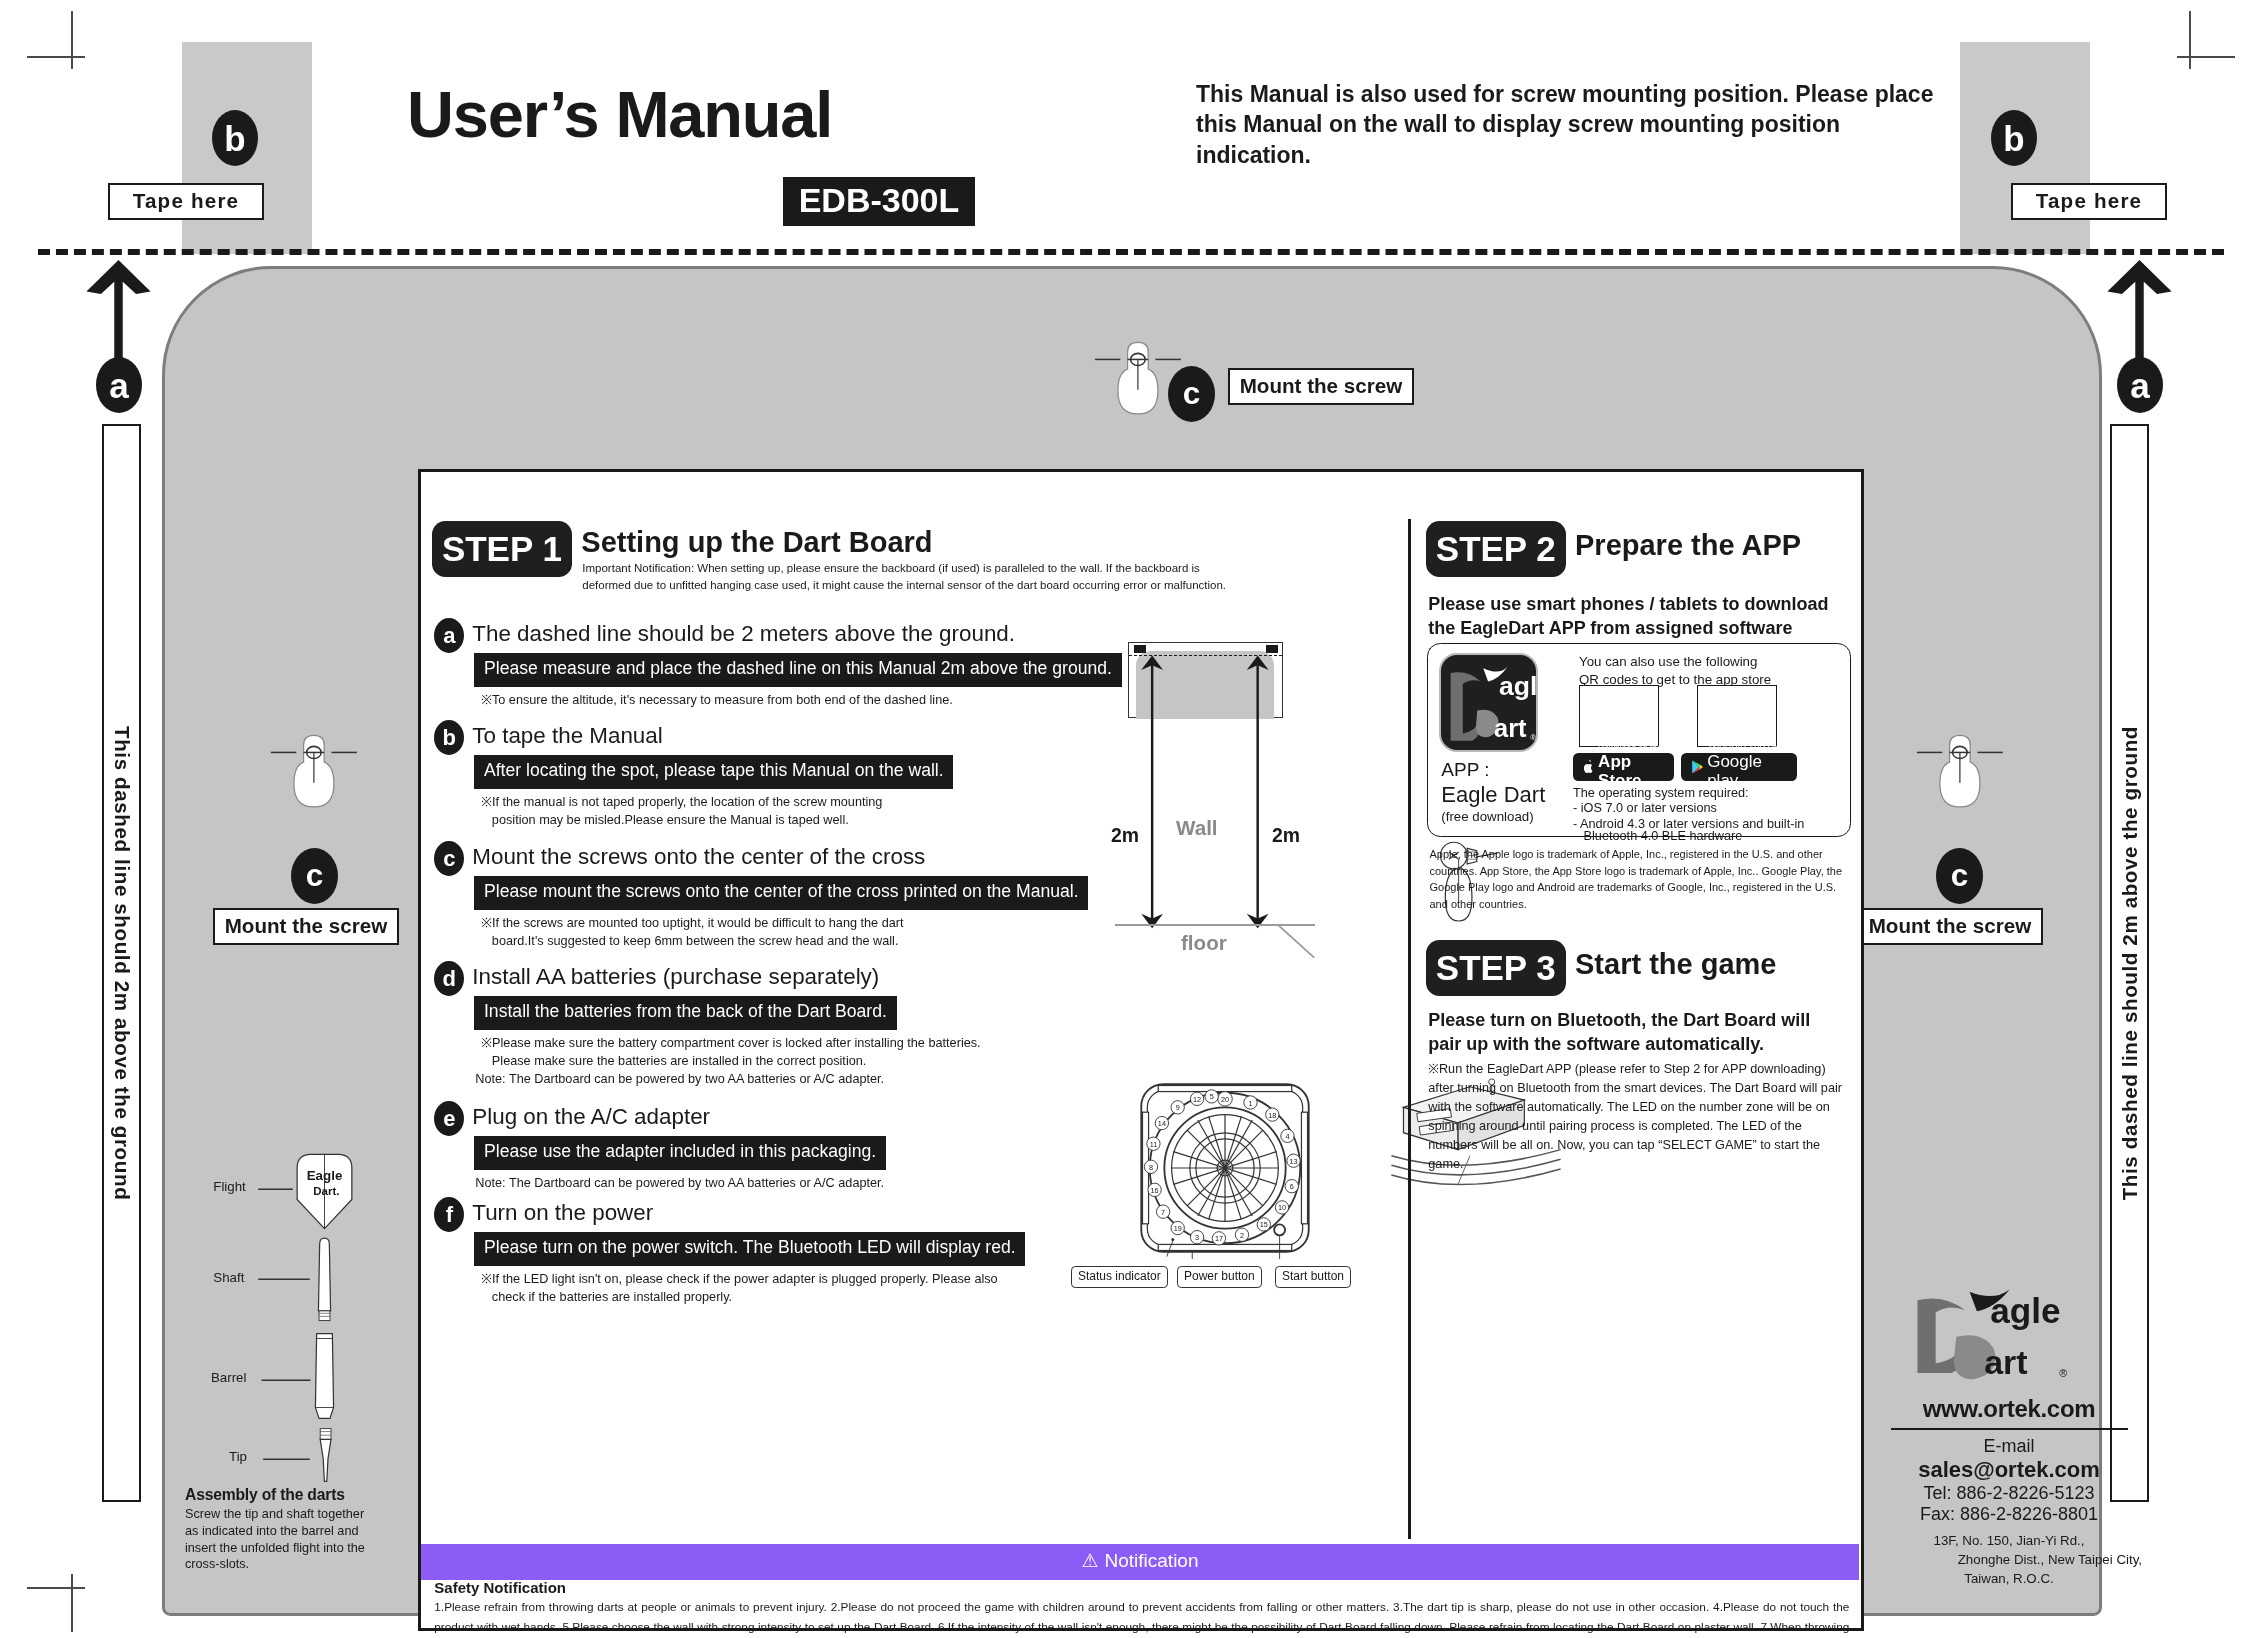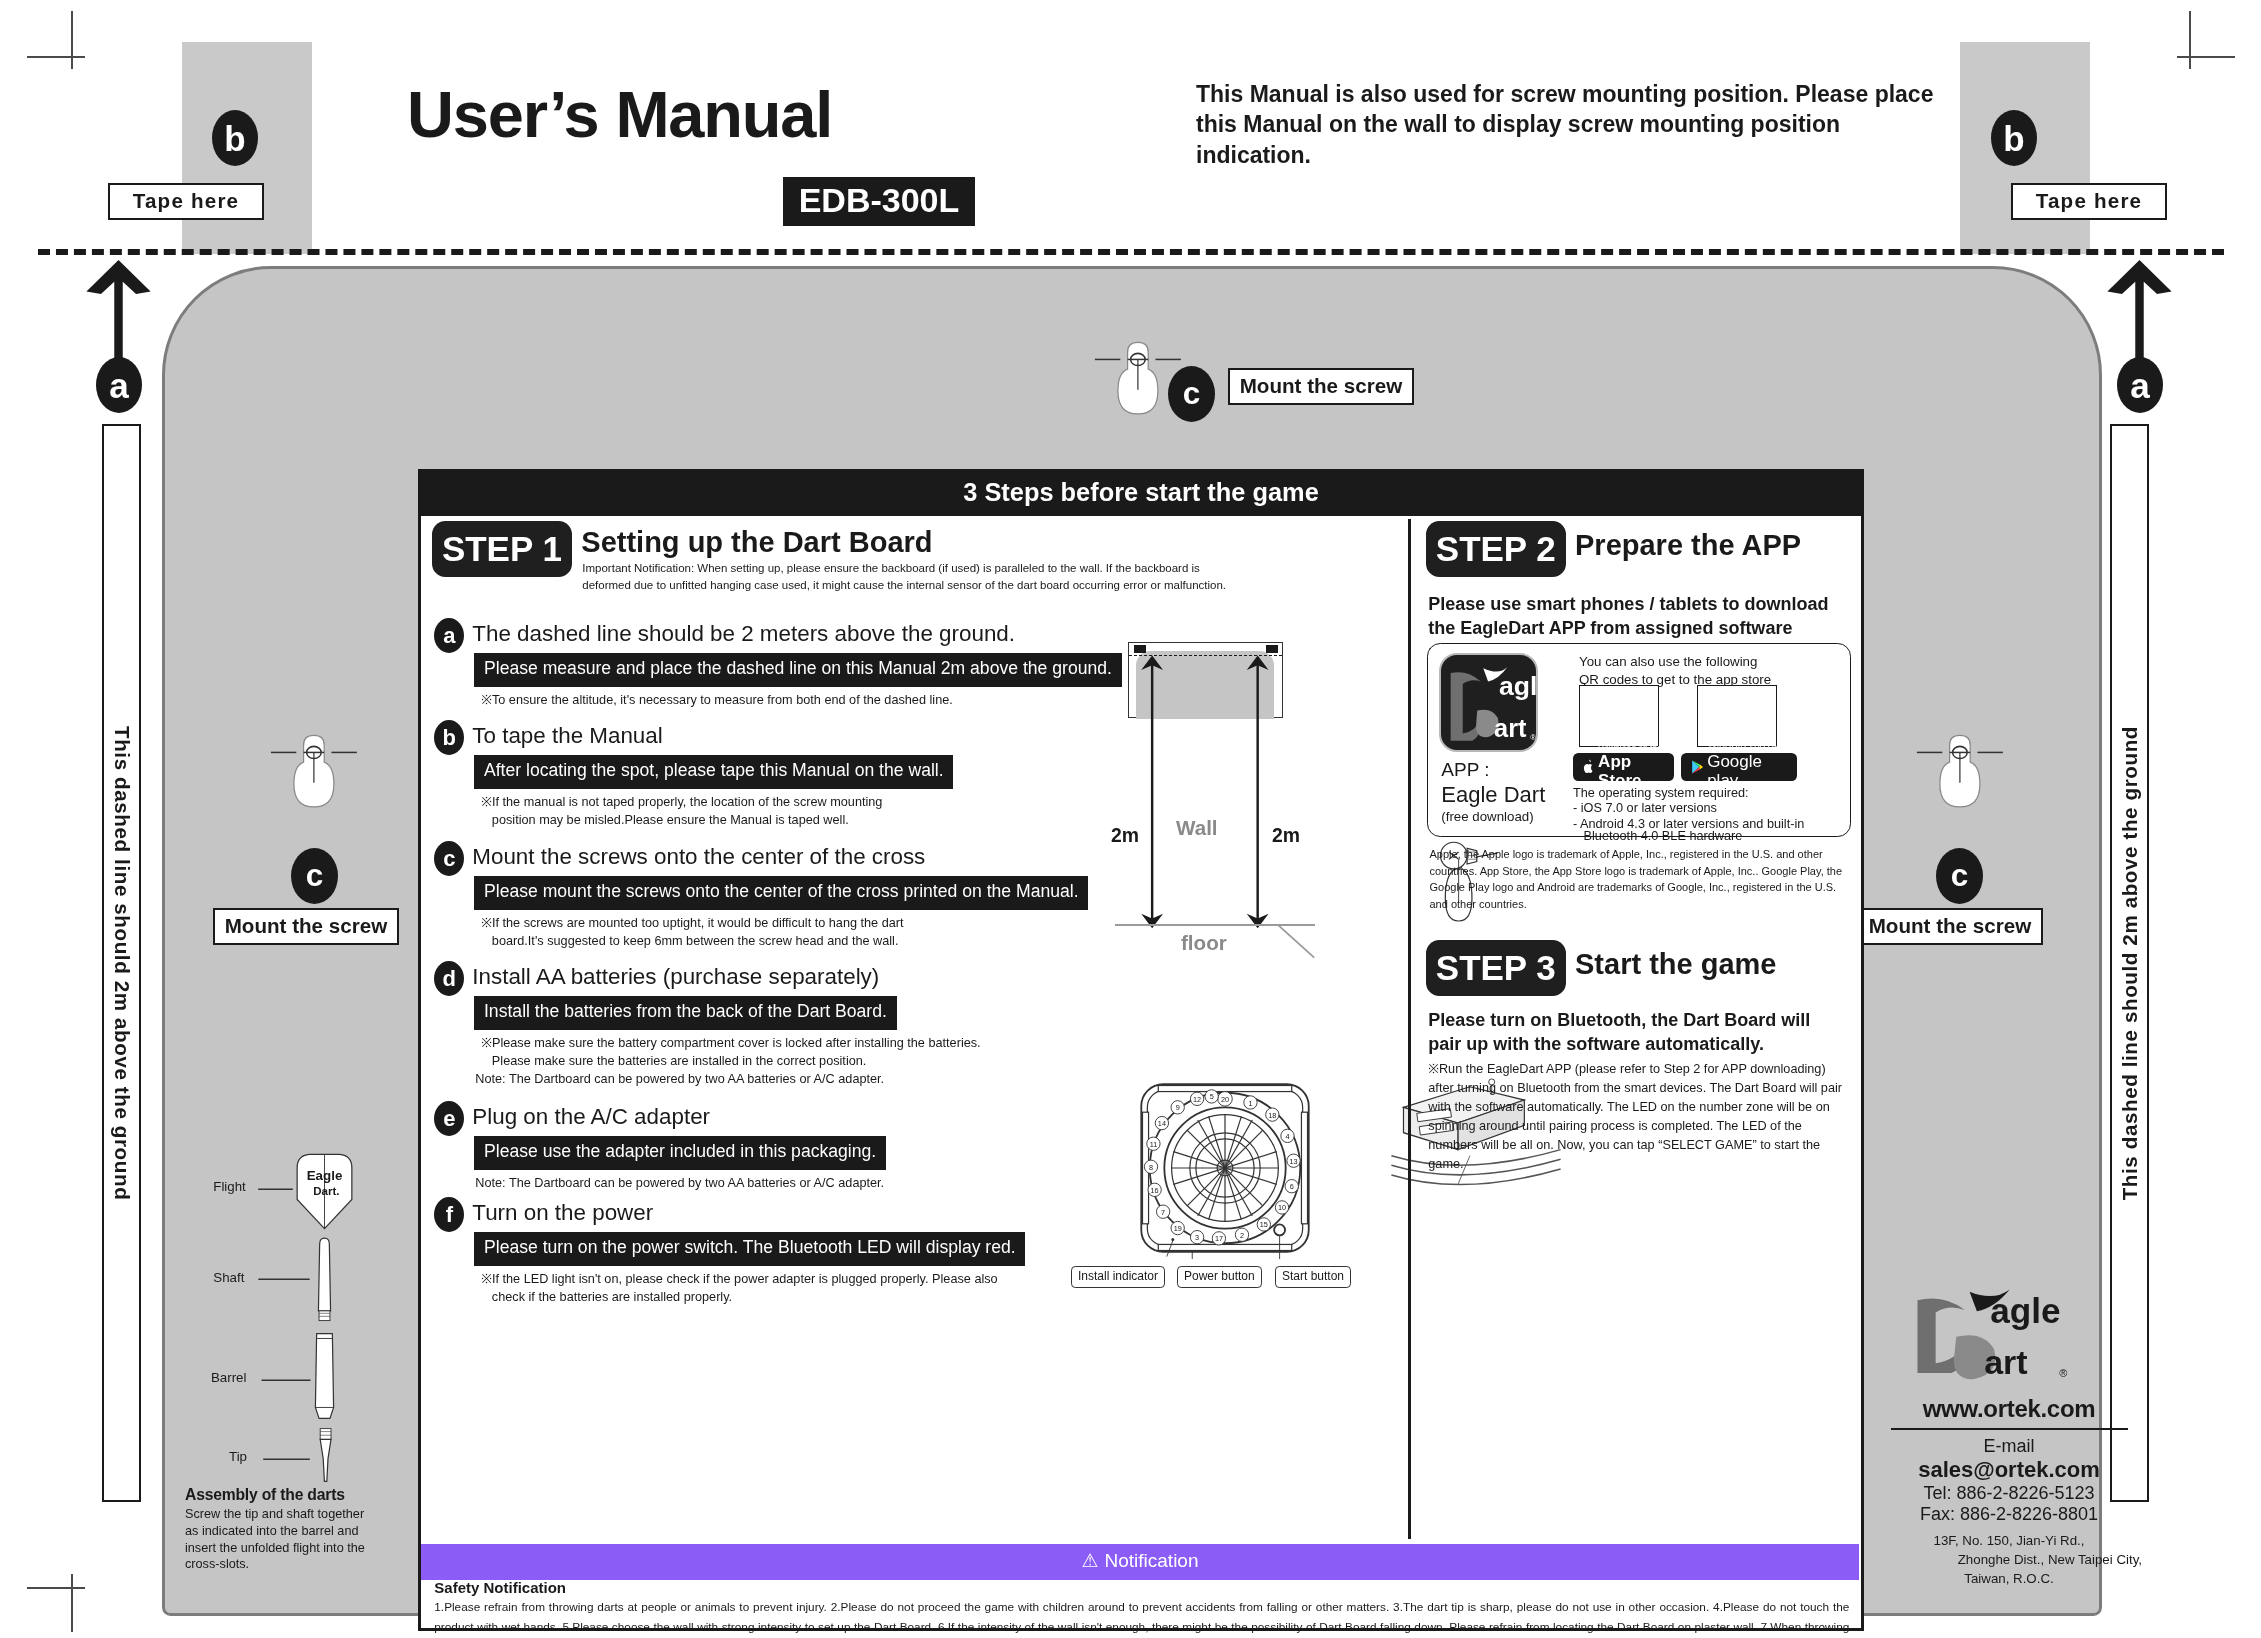--- a/index.html
+++ b/index.html
@@ -330,21 +330,20 @@
     <svg style="position:absolute;left:63px;top:308px;" width="47" height="2.4" viewBox="0 0 78 4">
         <line x1="0" y1="2" x2="78" y2="2" stroke="#333" stroke-width="2.5"></line>
       </svg>
   </div>
 
   <div class="assembly-h" style="position:absolute;left:185px;top:1486px;">Assembly of the darts</div>
   <div class="assembly-p" style="position:absolute;left:185px;top:1506px;width:195px;">Screw the tip and shaft together as indicated into the barrel and insert the unfolded flight into the cross-slots.</div>
 
   <div class="panel" style="left:418px;top:469px;width:1446px;height:1162px;">
 
-    <div class="panel-header">3 Steps before start the game</div>
 
     <div style="position:absolute;left:7.3px;top:47px;width:957px;">
       <div class="step-pill" style="position:absolute;left:3.6px;top:2.4px;width:140px;height:56px;font-size:35px;">STEP 1</div>
       <div class="step-title" style="position:absolute;left:153px;top:7.3px;">Setting up the Dart Board</div>
       <div class="small-note" style="position:absolute;left:154px;top:41px;width:660px;">Important Notification: When setting up, please ensure the backboard (if used) is paralleled to the wall. If the backboard is deformed due to unfitted hanging case used, it might cause the internal sensor of the dart board occurring error or malfunction.</div>
 
       <div style="position:absolute;left:6px;top:98px;width:835px;">
         <div class="badge" style="left:0px;top:1.2px;width:30px;height:35px;font-size:22px;position:absolute;">a</div>
         <div class="item-head" style="position:absolute;left:38px;top:3.6px;">The dashed line should be 2 meters above the ground.</div>
         <div class="blackbar" style="position:absolute;left:40px;top:36px;">Please measure and place the dashed line on this Manual 2m above the ground.</div>
@@ -516,21 +515,21 @@
           <circle cx="104" cy="36" r="11" fill="#fff" stroke="#333" stroke-width="1.5"></circle>
             <text x="104" y="41">12</text>
           <circle cx="128" cy="32" r="11" fill="#fff" stroke="#333" stroke-width="1.5"></circle>
             <text x="128" y="37">5</text>
         </g>
         <line x1="64" y1="270" x2="54" y2="296" stroke="#333" stroke-width="1.5"></line>
         <line x1="96" y1="286" x2="96" y2="300" stroke="#333" stroke-width="1.5"></line>
         <line x1="240" y1="262" x2="240" y2="300" stroke="#333" stroke-width="1.5"></line>
       </svg>
     </div>
-    <div class="callout" style="position:absolute;left:650px;top:794px;">Install indicator</div>
+    <div class="callout" style="position:absolute;left:650px;top:794px;">Status indicator</div>
     <div class="callout" style="position:absolute;left:756px;top:794px;">Power button</div>
     <div class="callout" style="position:absolute;left:854px;top:794px;">Start button</div>
 
     <div style="position:absolute;left:987px;top:47px;width:3px;height:1020px;background:#1a1a1a;"></div>
 
     <div style="position:absolute;left:1000px;top:47px;width:436px;">
       <div class="step-pill" style="position:absolute;left:4.8px;top:2.4px;width:140px;height:56px;font-size:35px;">STEP 2</div>
       <div class="step-title" style="position:absolute;left:154px;top:9.7px;">Prepare the APP</div>
       <div style="position:absolute;left:7.3px;top:73px;width:424px;font-size:18px;font-weight:bold;line-height:1.34;">Please use smart phones / tablets to download the EagleDart APP from assigned software market.</div>
 

